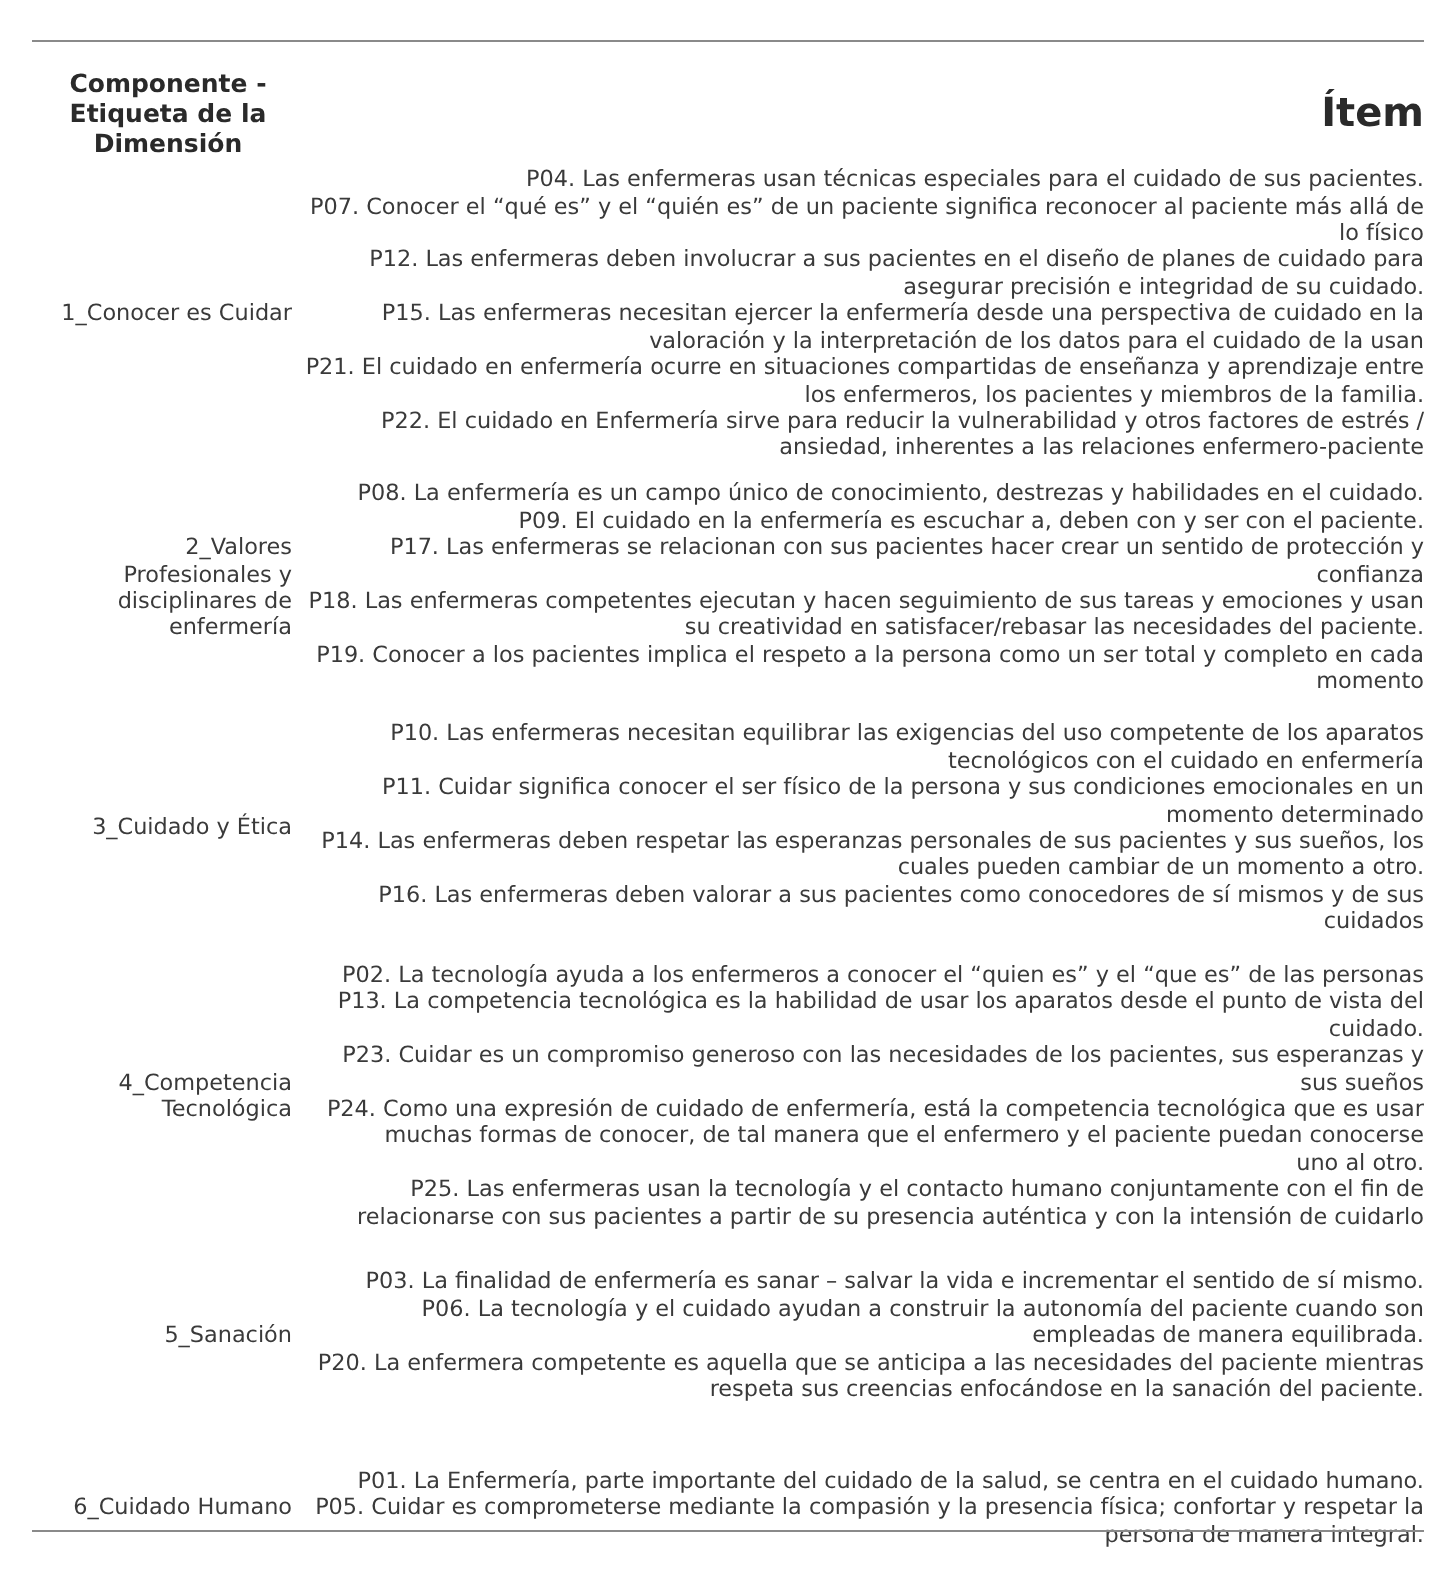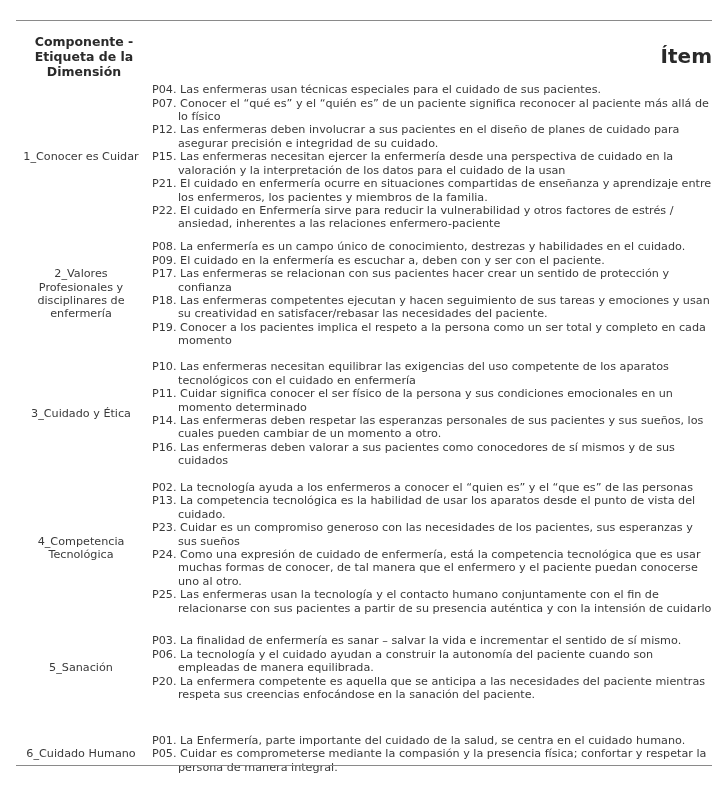--- a/index.html
+++ b/index.html
@@ -6,22 +6,22 @@
   body { width: 719px; height: 798px; position: relative; overflow: hidden;
          font-family: "DejaVu Sans", sans-serif; color: #3a3a3a; }
   .rule { position: absolute; left: 16px; width: 696px; height: 1px; background: #8a8a8a; }
   .rule.top { top: 20px; }
   .rule.bottom { top: 765px; }
   table { position: absolute; left: 16px; top: 22px; width: 696px; border-collapse: collapse; }
   th { font-weight: bold; color: #2a2a2a; font-size: 12.5px; line-height: 15px; vertical-align: middle; padding: 0; }
   th.c1 { width: 130px; text-align: center; }
   th.c2 { text-align: right; font-size: 20px; padding-left: 0; }
   tr.head th { height: 42px; padding-top: 12px; padding-bottom: 2px; }
-  td { vertical-align: middle; padding: 0; font-size: 11.2px; line-height: 13.4px; }
-  td.label { text-align: center; width: 130px; padding-right: 6px; }
+  td { vertical-align: middle; padding: 0; font-size: 11.2px; line-height: 13.4px; text-align: right; }
+  td.label { width: 130px; padding-right: 6px; }
   td.items { padding-left: 0; }
   ul { list-style: none; margin: 0; padding: 0; }
   li { padding-left: 26px; text-indent: -26px; margin: 0; }
 </style>
 </head>
 <body>
 
 <div class="rule top"></div>
 
 <table>

